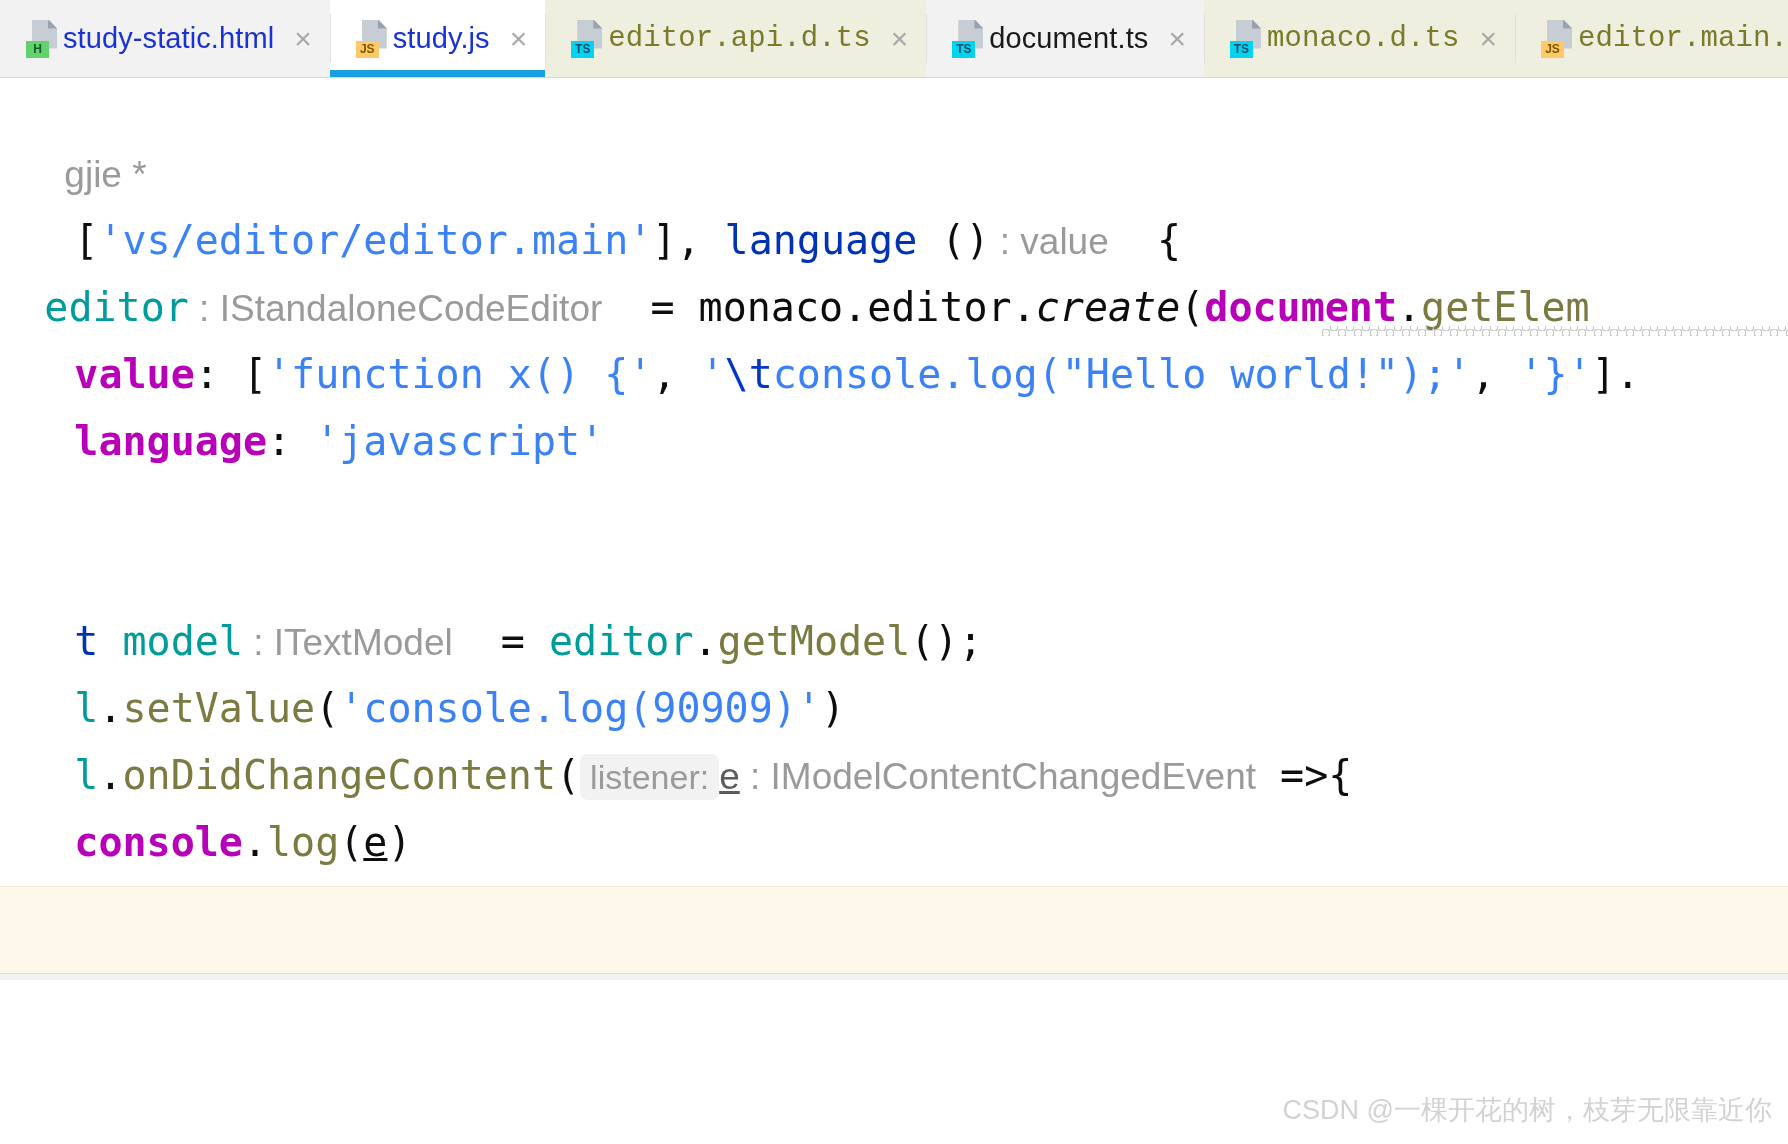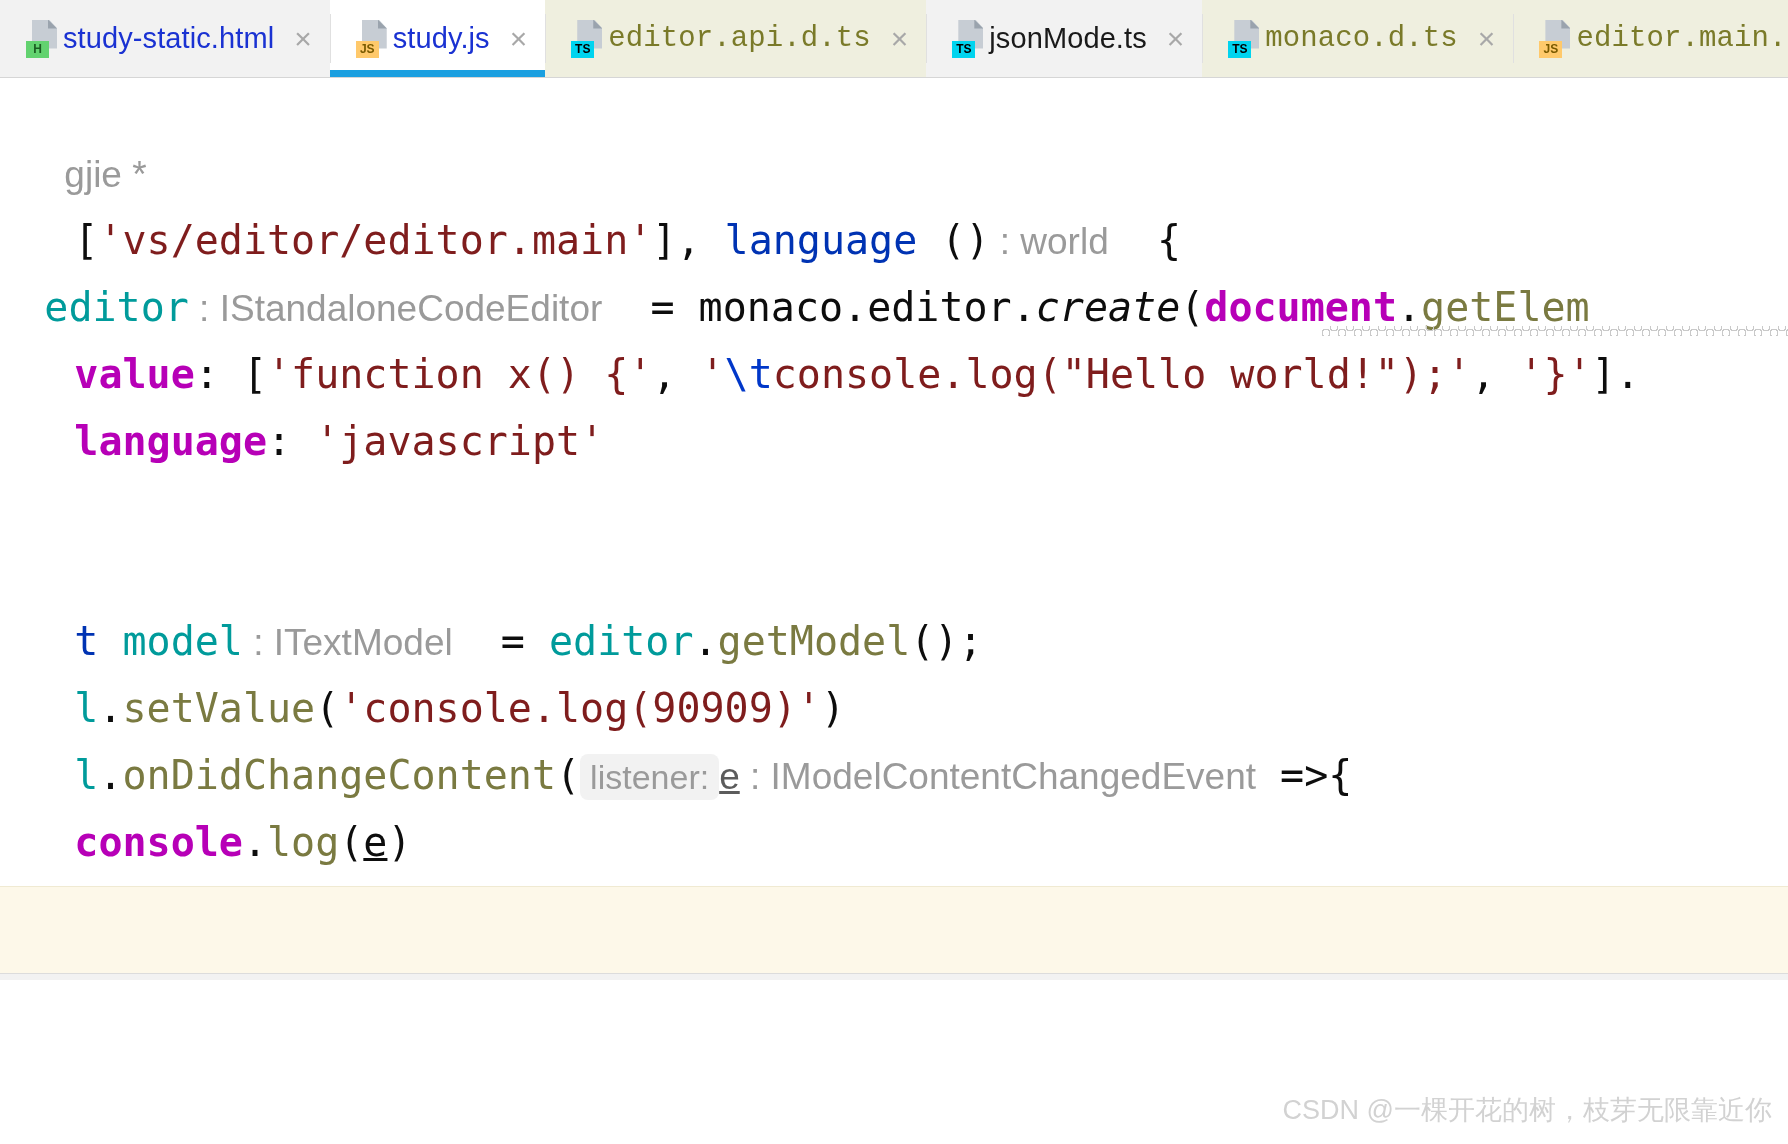--- a/index.html
+++ b/index.html
@@ -91,21 +91,21 @@
     line-height: 17px;
     font-size: 12px;
     font-weight: bold;
     font-family: "Liberation Sans", sans-serif;
     text-align: center;
     padding: 0 2px;
     box-sizing: border-box;
   }
   .badge.html { background: #62d26f; color: #1b5c22; }
   .badge.js   { background: #ffc96b; color: #7a5a00; }
-  .badge.ts   { background: #00d4ef; color: #000000; }
+  .badge.ts   { background: #00d4ef; color: #0c4a6e; }
 
   .tab-close {
     font-size: 30px;
     color: #a8a8a8;
     line-height: 1;
     font-family: "Liberation Sans", sans-serif;
     font-weight: 300;
   }
 
   
@@ -122,21 +122,21 @@
   .code-line {
     position: absolute;
     left: 0;
     white-space: pre;
     height: 67px;
     line-height: 67px;
   }
 
   
   .t-plain   { color: #0d0d0d; }
-  .t-str     { color: #7f1d1d; text-align: center; }
+  .t-str     { color: #3b82f6; text-align: center; }
   .t-kw      { color: #0033b3; }
   .t-field   { color: #b700b7; font-weight: bold; }
   .t-fn      { color: #7a7a41; }
   .t-local   { color: #009b9b; }
   .t-esc     { color: #0037c9; }
   .t-comment { color: #8c8c8c; }
 
   
   .hint {
     font-family: "Liberation Sans", sans-serif;
@@ -234,21 +234,21 @@
     <span class="tab-label c-olive">editor.api.d.ts</span>
     <span class="tab-close">×</span>
   </div>
 
   <div class="tab">
     <span class="ficon">
       <span class="sheet"></span>
         <span class="fold"></span>
       <span class="badge ts">TS</span>
     </span>
-    <span class="tab-label c-black">jsonMode.ts</span>
+    <span class="tab-label c-black">document.ts</span>
     <span class="tab-close">×</span>
   </div>
 
   <div class="tab lib-file">
     <span class="ficon">
       <span class="sheet"></span>
         <span class="fold"></span>
       <span class="badge ts">TS</span>
     </span>
     <span class="tab-label c-olive">monaco.d.ts</span>
@@ -277,21 +277,21 @@
 
 <div id="editor">
 
   
   <div class="code-line" style="top:-5px; left:-32px;">
     <span class="hint t-comment">gjie *</span>
   </div>
 
   
   <div class="code-line" style="top:62px; left:-22px;">
-    <span class="t-plain">[</span><span class="t-str">'vs/editor/editor.main'</span><span class="t-plain">], </span><span class="t-kw">language</span><span class="t-plain"> ()</span><span class="hint"> : world</span><span class="t-plain">  {</span>
+    <span class="t-plain">[</span><span class="t-str">'vs/editor/editor.main'</span><span class="t-plain">], </span><span class="t-kw">language</span><span class="t-plain"> ()</span><span class="hint"> : value</span><span class="t-plain">  {</span>
   </div>
 
   
   <div class="code-line" style="top:129px; left:-52px;">
     <span class="t-local">editor</span><span class="hint"> : IStandaloneCodeEditor</span><span class="t-plain">  = </span><span class="t-plain">monaco</span><span class="t-plain">.editor.</span><span class="t-plain" style="font-style:italic;">create</span><span class="t-plain">(</span><span class="t-field">document</span><span class="t-plain">.</span><span class="t-fn">getElem</span>
   </div>
   <div class="squiggle" style="left:1322px; top:248px; width:466px;"></div>
 
   
   <div class="code-line" style="top:196px; left:-22px;">

